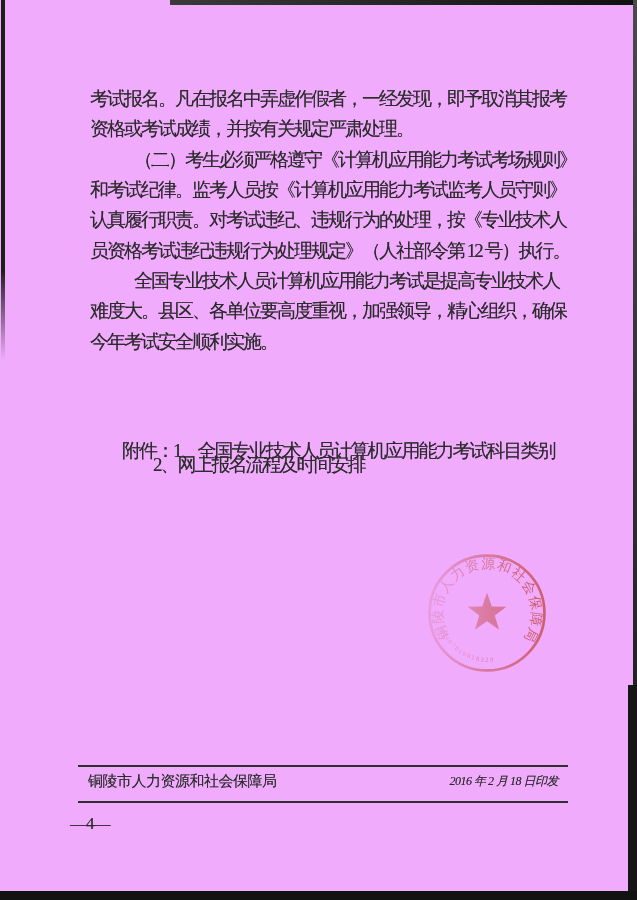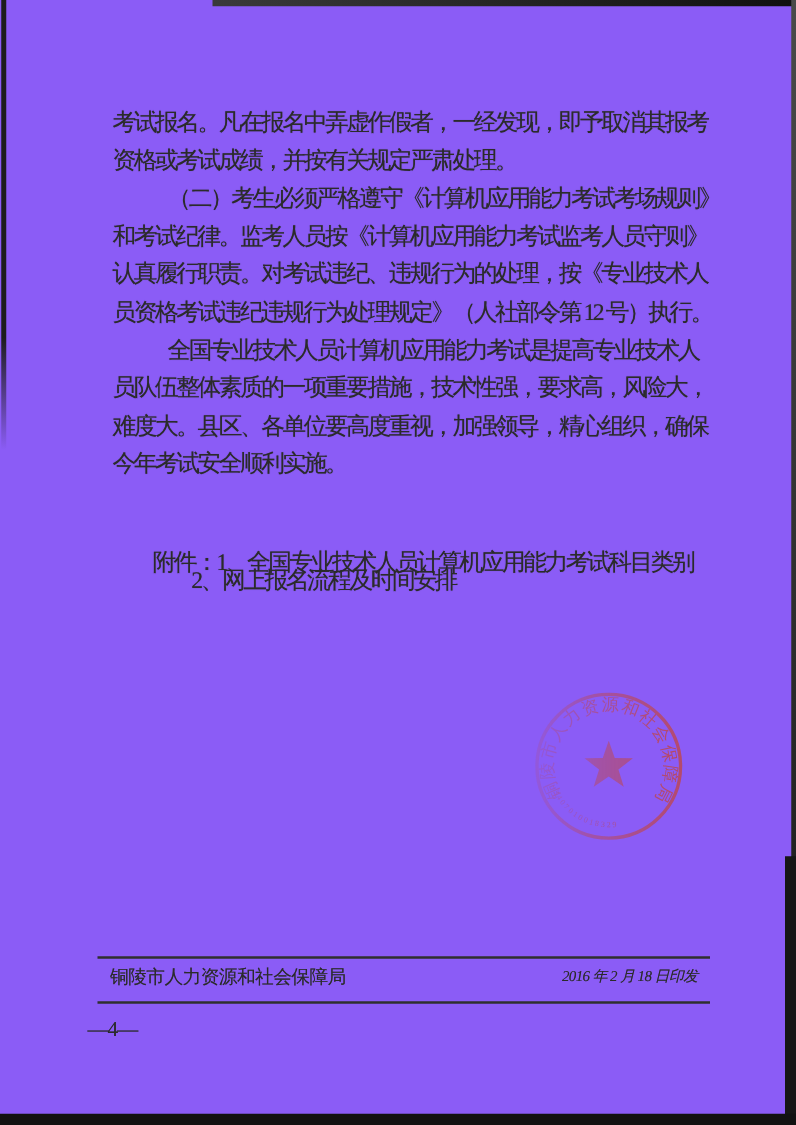--- a/index.html
+++ b/index.html
@@ -1,18 +1,18 @@
 <!DOCTYPE html>
 <html><head>
 <meta charset="utf-8">
 <style>
   html,body{margin:0;padding:0;background:#e8e8e8;}
   .page{
     position:relative; width:637px; height:900px; overflow:hidden;
-    background:#8b5cf6;
+    background:#f0abfc;
     font-family:"Liberation Serif","DejaVu Serif",serif;
     color:#2b2b2b;
   }
   
   .edge-top{position:absolute;left:170px;top:0;width:467px;height:5px;
     background:linear-gradient(to right,#3a3a3a,#101010);}
   .edge-left{position:absolute;left:1px;top:0;width:4px;height:360px;
     background:linear-gradient(to bottom,#1d1d1d 75%,rgba(29,29,29,0));}
   .edge-right{position:absolute;right:0;top:0;width:4px;height:100%;
     background:linear-gradient(to bottom,#4a4a4a,#161616);}
@@ -66,21 +66,20 @@
   <div class="edge-bottom"></div>
 
   <div class="body-block">
     <div class="bline">考试报名。凡在报名中弄虚作假者，一经发现，即予取消其报考</div>
     <div class="bline">资格或考试成绩，并按有关规定严肃处理。</div>
     <div class="bline indent">（二）考生必须严格遵守《计算机应用能力考试考场规则》</div>
     <div class="bline">和考试纪律。监考人员按《计算机应用能力考试监考人员守则》</div>
     <div class="bline">认真履行职责。对考试违纪、违规行为的处理，按《专业技术人</div>
     <div class="bline">员资格考试违纪违规行为处理规定》（人社部令第 12 号）执行。</div>
     <div class="bline indent">全国专业技术人员计算机应用能力考试是提高专业技术人</div>
-    <div class="bline">员队伍整体素质的一项重要措施，技术性强，要求高，风险大，</div>
     <div class="bline">难度大。县区、各单位要高度重视，加强领导，精心组织，确保</div>
     <div class="bline">今年考试安全顺利实施。</div>
   </div>
 
   <div class="attach-1">附件：1、全国专业技术人员计算机应用能力考试科目类别</div>
   <div class="attach-2">2、网上报名流程及时间安排</div>
 
 
   <svg class="seal" width="122" height="122" viewBox="0 0 120 120" xmlns="http://www.w3.org/2000/svg">
     <defs>

